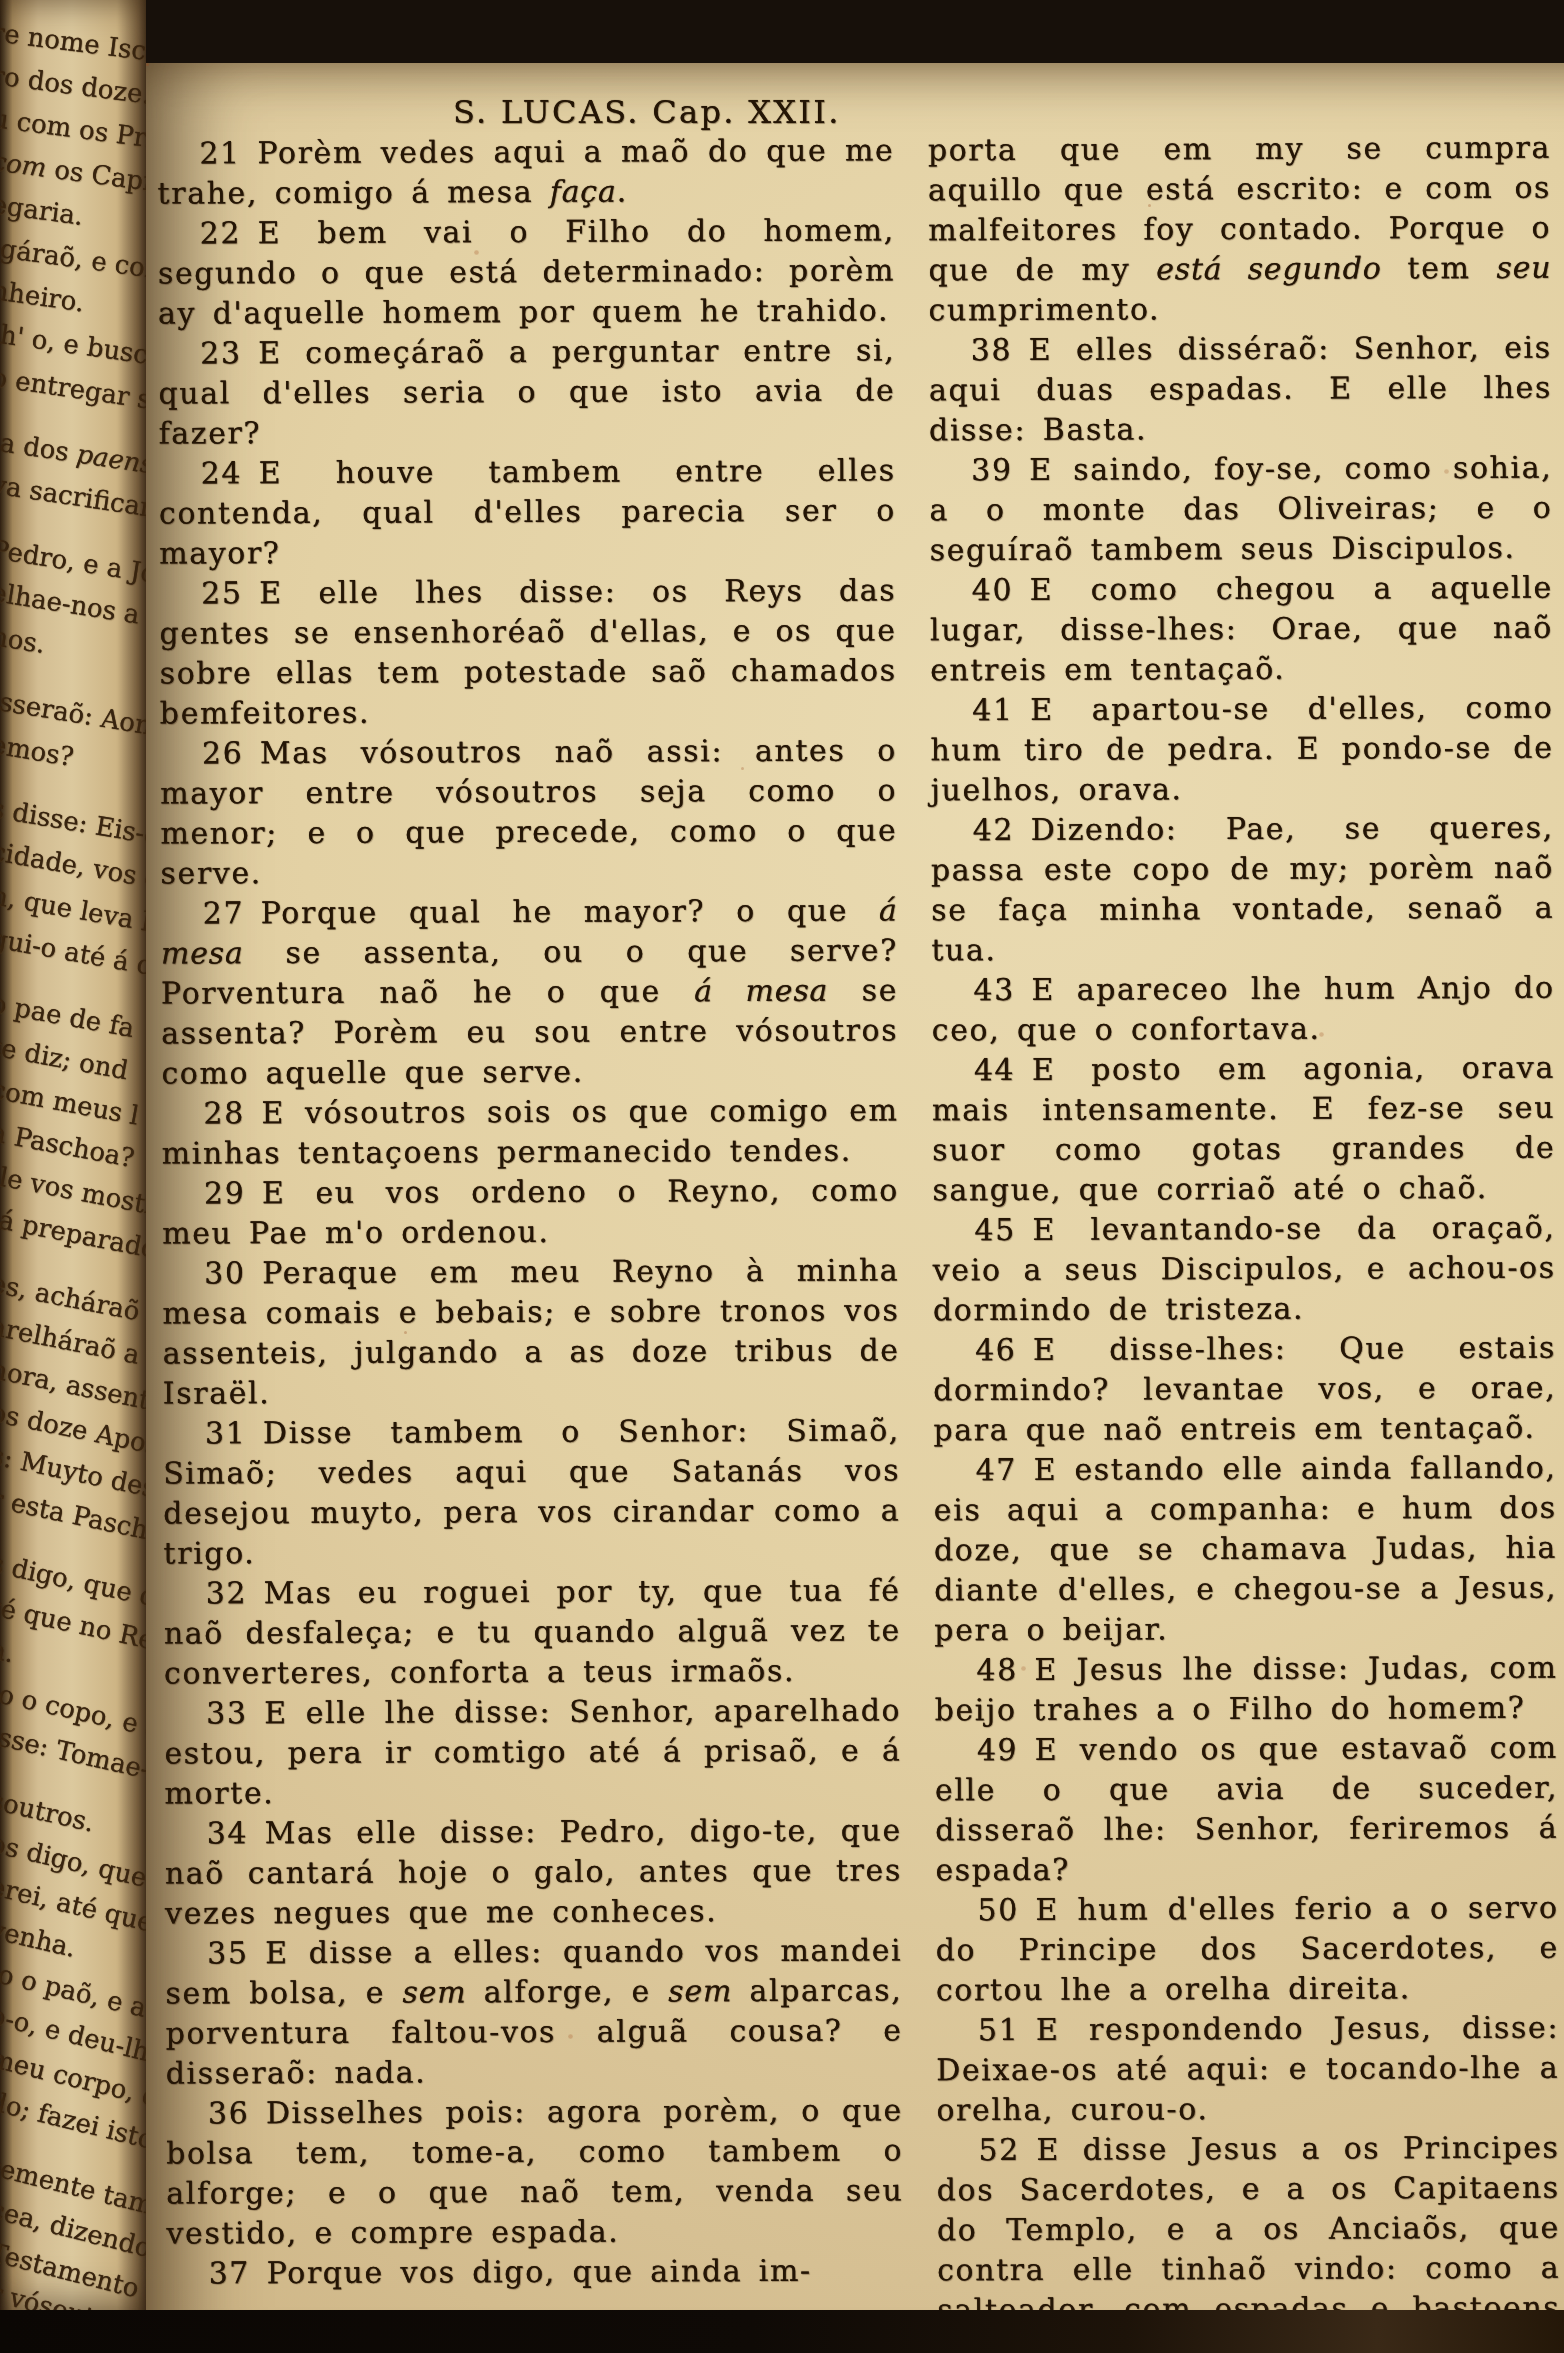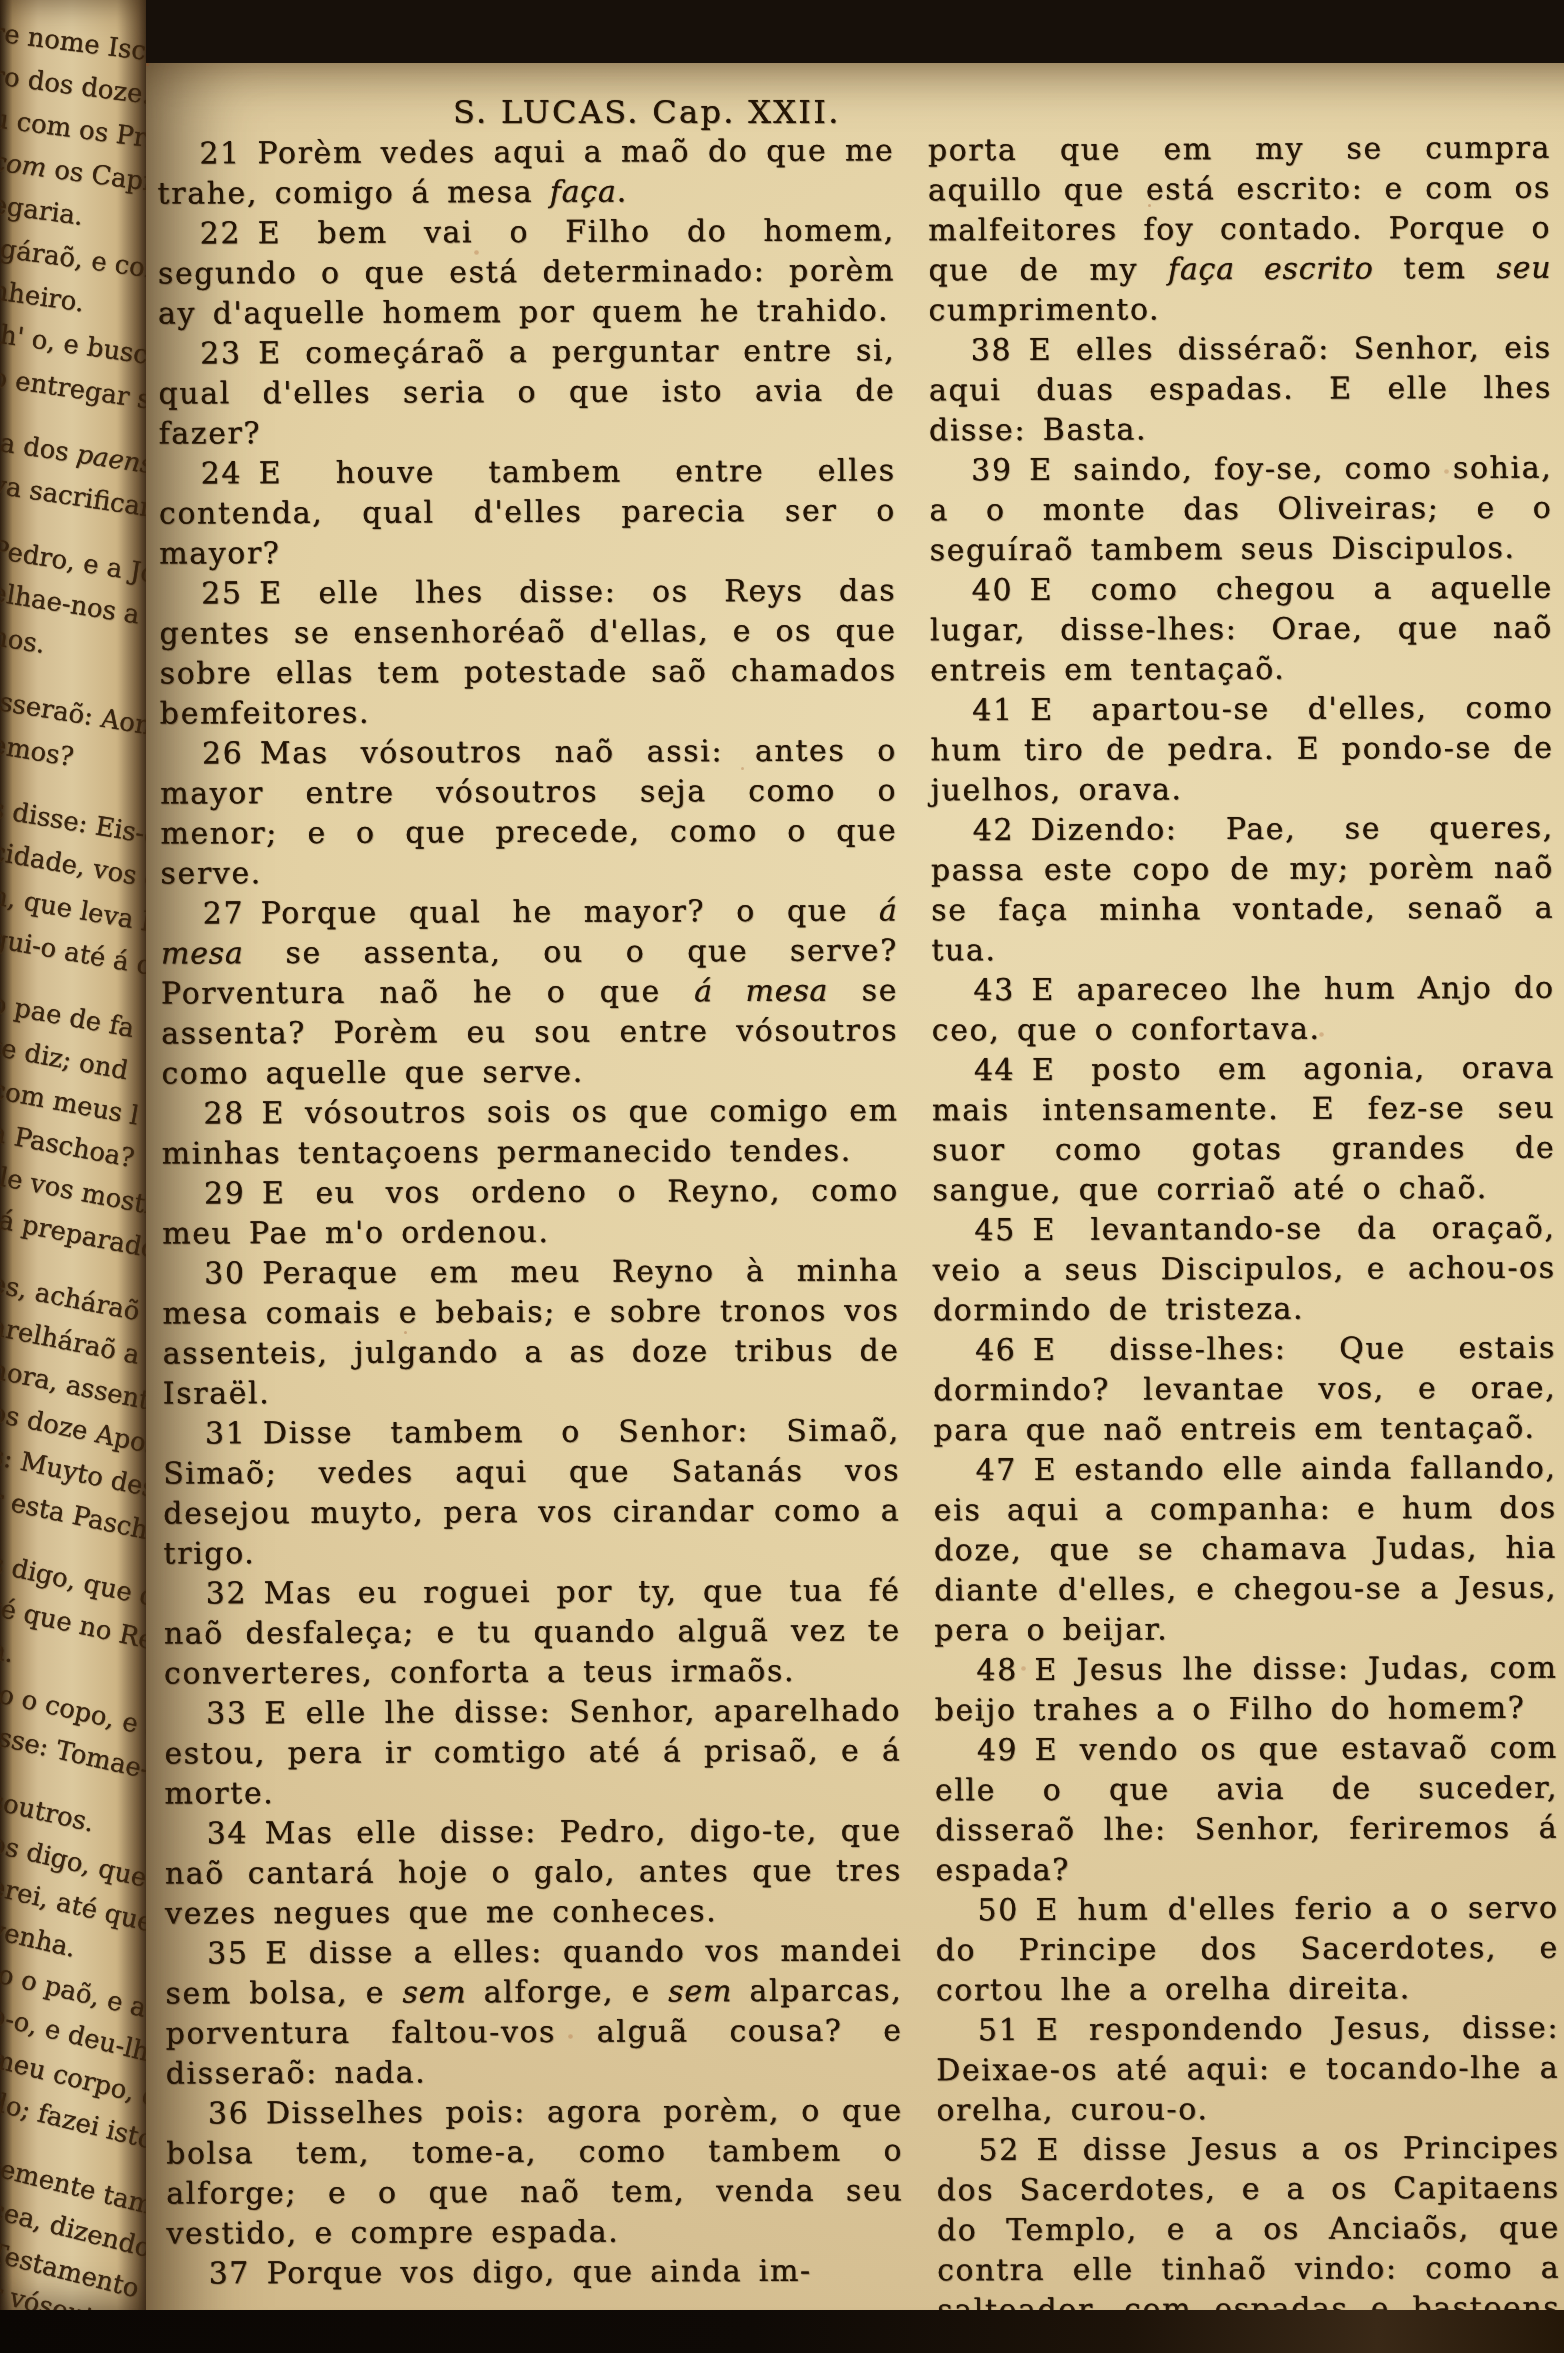--- a/index.html
+++ b/index.html
@@ -143,21 +143,21 @@
         <p class="verse">30 Peraque em meu Reyno à minha mesa comais e bebais; e sobre tronos vos assenteis, julgando a as doze tribus de Israël.</p>
         <p class="verse">31 Disse tambem o Senhor: Simaõ, Simaõ; vedes aqui que Satanás vos desejou muyto, pera vos cirandar como a trigo.</p>
         <p class="verse">32 Mas eu roguei por ty, que tua fé naõ desfaleça; e tu quando alguã vez te converteres, conforta a teus irmaõs.</p>
         <p class="verse">33 E elle lhe disse: Senhor, aparelhado estou, pera ir comtigo até á prisaõ, e á morte.</p>
         <p class="verse">34 Mas elle disse: Pedro, digo-te, que naõ cantará hoje o galo, antes que tres vezes negues que me conheces.</p>
         <p class="verse">35 E disse a elles: quando vos mandei sem bolsa, e <i>sem</i> alforge, e <i>sem</i> alparcas, porventura faltou-vos alguã cousa? e disseraõ: nada.</p>
         <p class="verse">36 Disselhes pois: agora porèm, o que bolsa tem, tome-a, como tambem o alforge; e o que naõ tem, venda seu vestido, e compre espada.</p>
         <p class="verse">37 Porque vos digo, que ainda im-</p>
       </div>
     <div class="col col-right">
-        <p class="verse cont">porta que em my se cumpra aquillo que está escrito: e com os malfeitores foy contado. Porque o que de my <i>faça escrito</i> tem <i>seu</i> cumprimento.</p>
+        <p class="verse cont">porta que em my se cumpra aquillo que está escrito: e com os malfeitores foy contado. Porque o que de my <i>está segundo</i> tem <i>seu</i> cumprimento.</p>
         <p class="verse">38 E elles disséraõ: Senhor, eis aqui duas espadas. E elle lhes disse: Basta.</p>
         <p class="verse">39 E saindo, foy-se, como sohia, a o monte das Oliveiras; e o seguíraõ tambem seus Discipulos.</p>
         <p class="verse">40 E como chegou a aquelle lugar, disse-lhes: Orae, que naõ entreis em tentaçaõ.</p>
         <p class="verse">41 E apartou-se d'elles, como hum tiro de pedra. E pondo-se de juelhos, orava.</p>
         <p class="verse">42 Dizendo: Pae, se queres, passa este copo de my; porèm naõ se faça minha vontade, senaõ a tua.</p>
         <p class="verse">43 E apareceo lhe hum Anjo do ceo, que o confortava.</p>
         <p class="verse">44 E posto em agonia, orava mais intensamente. E fez-se seu suor como gotas grandes de sangue, que corriaõ até o chaõ.</p>
         <p class="verse">45 E levantando-se da oraçaõ, veio a seus Discipulos, e achou-os dormindo de tristeza.</p>
         <p class="verse">46 E disse-lhes: Que estais dormindo? levantae vos, e orae, para que naõ entreis em tentaçaõ.</p>
         <p class="verse">47 E estando elle ainda fallando, eis aqui a companha: e hum dos doze, que se chamava Judas, hia diante d'elles, e chegou-se a Jesus, pera o beijar.</p>

